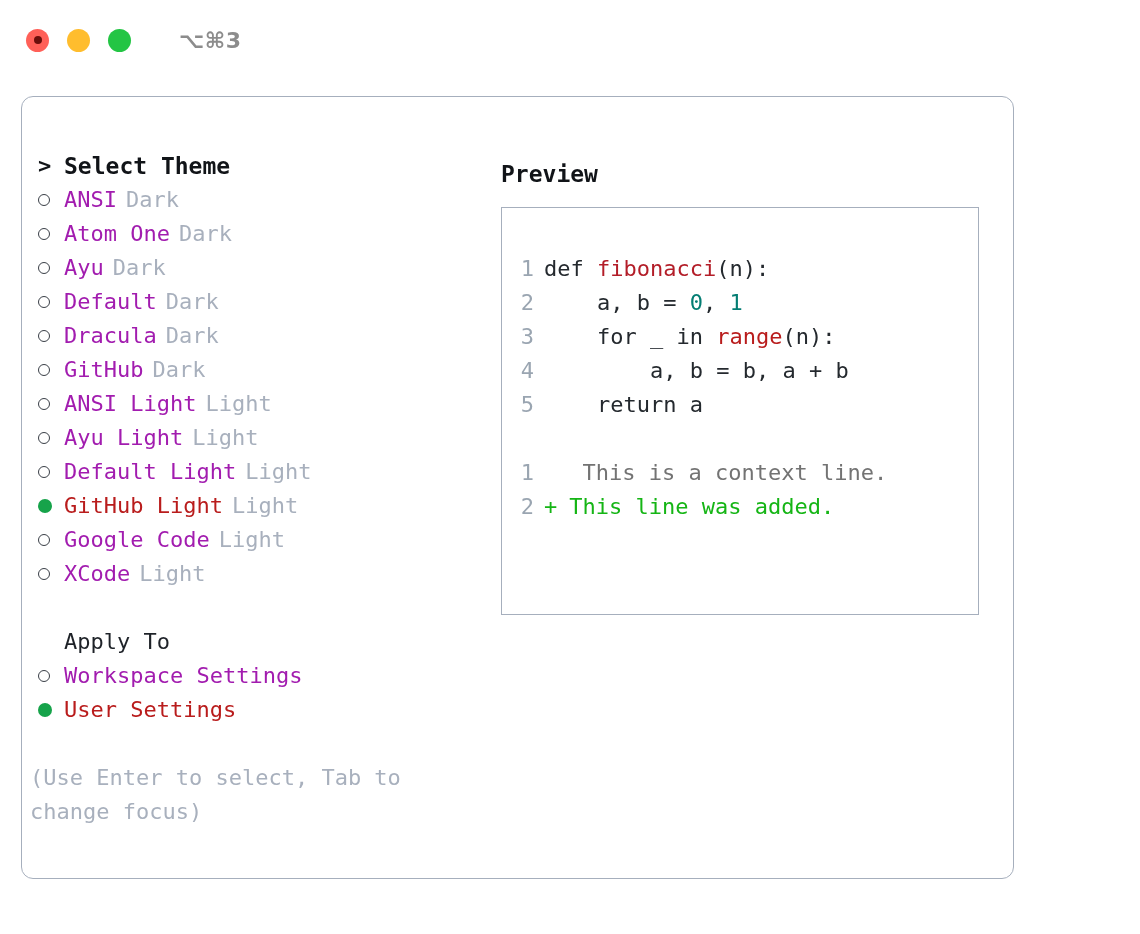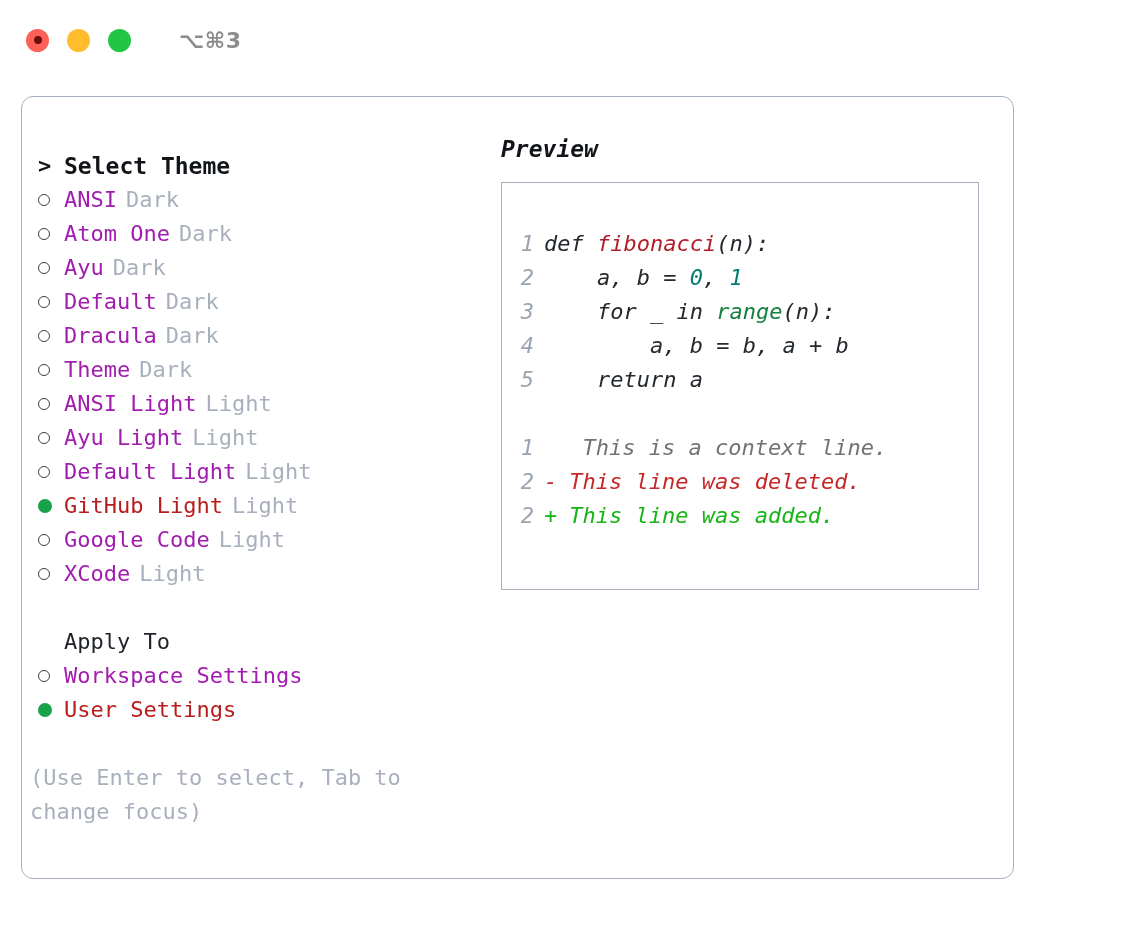--- a/index.html
+++ b/index.html
@@ -182,23 +182,22 @@
     width: 420px;
     font-size: 22px;
     line-height: 34px;
     color: #A8B0BD;
   }
 
   
   #preview-column {
     position: absolute;
     left: 479px;
-    top: 35px;
+    top: 60px;
     width: 500px;
-    font-style: italic;
   }
   #preview-title {
     font-size: 23px;
     font-weight: 700;
     color: #111418;
     line-height: 34px;
   }
 
   #preview-box {
     margin-top: 16px;
@@ -218,21 +217,21 @@
   }
   .ln {
     color: #9AA5B1;
     display: inline-block;
     width: 14px;
     text-align: right;
     margin-right: 10px;
   }
   .tok-fn      { color: #B31D28; }
   .tok-num     { color: #047D73; }
-  .tok-builtin { color: #15803d; }
+  .tok-builtin { color: #b91c1c; }
 
   .code-gap { height: 34px; }
 
   .diff-marker {
     display: inline-block;
     width: 12px;
   }
   .diff-context { color: #737373; }
   .diff-del     { color: #C62828; }
   .diff-add     { color: #15B515; }
@@ -260,21 +259,21 @@
           <span class="marker marker-caret">&gt;</span>
           <span class="row-header">Select Theme</span>
         </div>
 
         <div id="theme-rows">
             <div class="list-row"><span class="marker marker-radio-off"></span><span class="theme-name">ANSI</span><span class="theme-variant">Dark</span></div>
             <div class="list-row"><span class="marker marker-radio-off"></span><span class="theme-name">Atom One</span><span class="theme-variant">Dark</span></div>
             <div class="list-row"><span class="marker marker-radio-off"></span><span class="theme-name">Ayu</span><span class="theme-variant">Dark</span></div>
             <div class="list-row"><span class="marker marker-radio-off"></span><span class="theme-name">Default</span><span class="theme-variant">Dark</span></div>
             <div class="list-row"><span class="marker marker-radio-off"></span><span class="theme-name">Dracula</span><span class="theme-variant">Dark</span></div>
-            <div class="list-row"><span class="marker marker-radio-off"></span><span class="theme-name">Theme</span><span class="theme-variant">Dark</span></div>
+            <div class="list-row"><span class="marker marker-radio-off"></span><span class="theme-name">GitHub</span><span class="theme-variant">Dark</span></div>
             <div class="list-row"><span class="marker marker-radio-off"></span><span class="theme-name">ANSI Light</span><span class="theme-variant">Light</span></div>
             <div class="list-row"><span class="marker marker-radio-off"></span><span class="theme-name">Ayu Light</span><span class="theme-variant">Light</span></div>
             <div class="list-row"><span class="marker marker-radio-off"></span><span class="theme-name">Default Light</span><span class="theme-variant">Light</span></div>
             <div class="list-row"><span class="marker marker-radio-on"></span><span class="theme-name is-selected">GitHub Light</span><span class="theme-variant">Light</span></div>
             <div class="list-row"><span class="marker marker-radio-off"></span><span class="theme-name">Google Code</span><span class="theme-variant">Light</span></div>
             <div class="list-row"><span class="marker marker-radio-off"></span><span class="theme-name">XCode</span><span class="theme-variant">Light</span></div>
           </div>
       </div>
 
       <div id="apply-section">
@@ -297,21 +296,20 @@
           <div id="code-block">
               <div class="code-line"><span class="ln">1</span><span class="">def </span><span class="tok-fn">fibonacci</span><span class="">(n):</span></div>
               <div class="code-line"><span class="ln">2</span><span class="">    a, b = </span><span class="tok-num">0</span><span class="">, </span><span class="tok-num">1</span></div>
               <div class="code-line"><span class="ln">3</span><span class="">    for _ in </span><span class="tok-builtin">range</span><span class="">(n):</span></div>
               <div class="code-line"><span class="ln">4</span><span class="">        a, b = b, a + b</span></div>
               <div class="code-line"><span class="ln">5</span><span class="">    return a</span></div>
             </div>
           <div class="code-gap"></div>
           <div id="diff-block">
               <div class="code-line"><span class="ln">1</span><span class="diff-marker diff-context"> </span><span class="diff-context">  This is a context line.</span></div>
-              <div class="code-line"><span class="ln">2</span><span class="diff-marker diff-del">-</span><span class="diff-del"> This line was deleted.</span></div>
               <div class="code-line"><span class="ln">2</span><span class="diff-marker diff-add">+</span><span class="diff-add"> This line was added.</span></div>
             </div>
         </div>
       </div>
 
     </div>
   </div>
 </div>
 
 </body></html>

